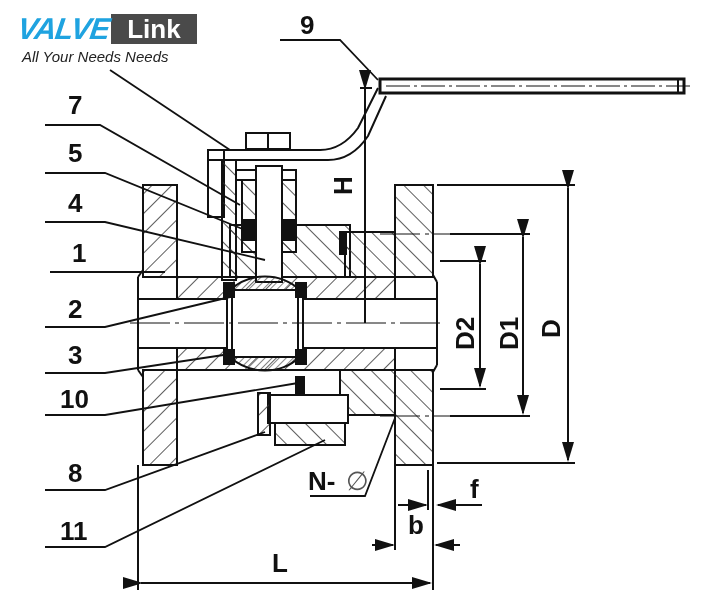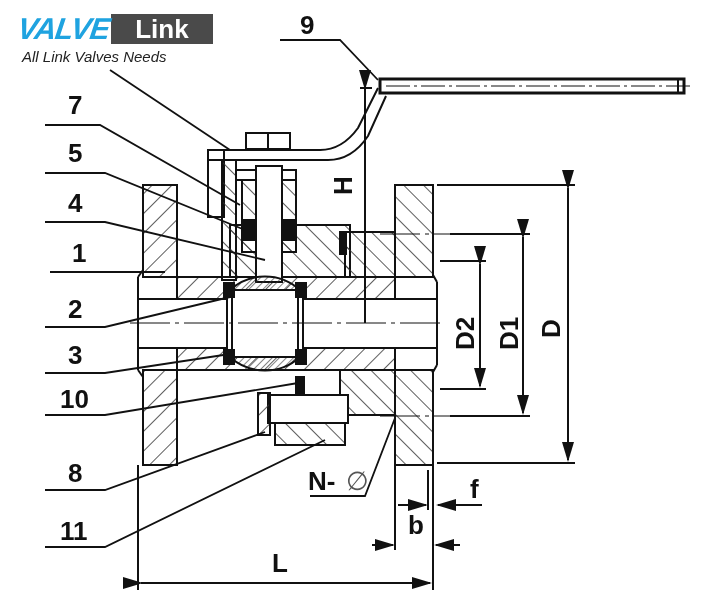--- a/index.html
+++ b/index.html
@@ -1,33 +1,33 @@
 <!DOCTYPE html>
 <html><head>
   <meta charset="utf-8">
   <style>
     html, body { margin: 0; padding: 0; background: #ffffff; }
     body { width: 707px; height: 600px; position: relative; overflow: hidden; font-family: "Liberation Sans", sans-serif; }
     .logo { position: absolute; left: 8px; top: 14px; width: 196px; height: 52px; }
     .logo-top { display: flex; align-items: stretch; height: 30px; }
     .logo-valve { color: #1fa3e0; font-weight: bold; font-style: italic; font-size: 30px; line-height: 30px; letter-spacing: -1px; font-family: "Liberation Sans", sans-serif; padding-left: 10px; transform: skewX(-8deg); }
-    .logo-link { background: #4a4a4a; color: #ffffff; font-weight: bold; font-size: 26px; line-height: 30px; padding: 0 24px; margin-left: 2px; font-family: "Liberation Sans", sans-serif; }
+    .logo-link { background: #4a4a4a; color: #ffffff; font-weight: bold; font-size: 26px; line-height: 30px; padding: 0 16px; margin-left: 2px; font-family: "Liberation Sans", sans-serif; }
     .logo-tag { font-style: italic; font-size: 15px; color: #222222; margin-top: 4px; padding-left: 14px; font-family: "Liberation Sans", sans-serif; }
     svg.drawing { position: absolute; left: 0; top: 0; }
     .lbl { font-family: "Liberation Sans", sans-serif; font-weight: bold; font-size: 26px; fill: #111111; }
   </style>
 </head>
 <body>
 
 <div class="logo">
   <div class="logo-top">
     <span class="logo-valve">VALVE</span>
     <span class="logo-link">Link</span>
   </div>
-  <div class="logo-tag">All Link Valves Needs</div>
+  <div class="logo-tag">All Your Needs Needs</div>
 </div>
 
 <svg class="drawing" width="707" height="600" viewBox="0 0 707 600">
   <defs>
     <pattern id="hatch" patternUnits="userSpaceOnUse" width="14" height="14" patternTransform="rotate(45)">
       <line x1="0" y1="0" x2="0" y2="14" stroke="#333" stroke-width="1.6"></line>
     </pattern>
     <pattern id="hatchR" patternUnits="userSpaceOnUse" width="14" height="14" patternTransform="rotate(-45)">
       <line x1="0" y1="0" x2="0" y2="14" stroke="#333" stroke-width="1.6"></line>
     </pattern>

